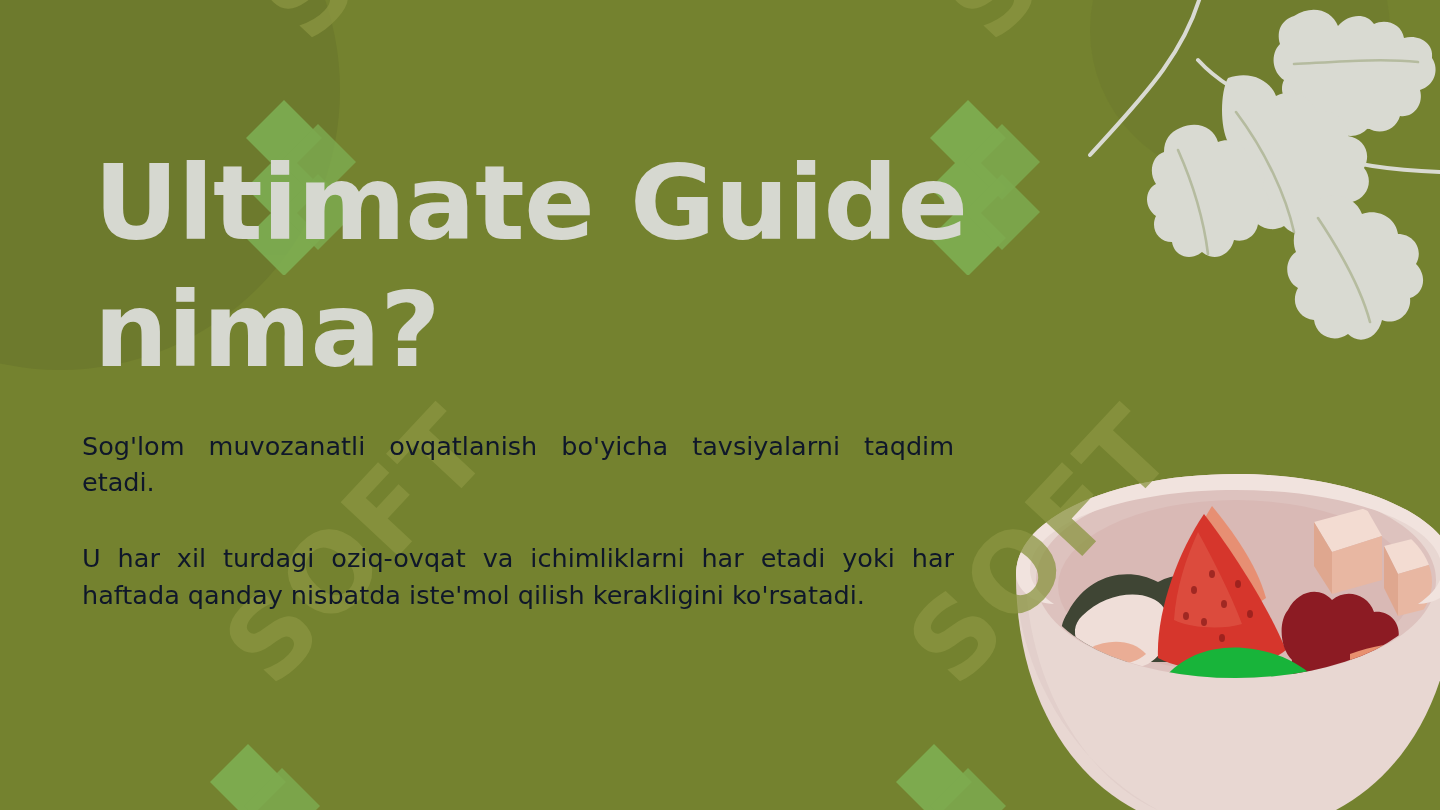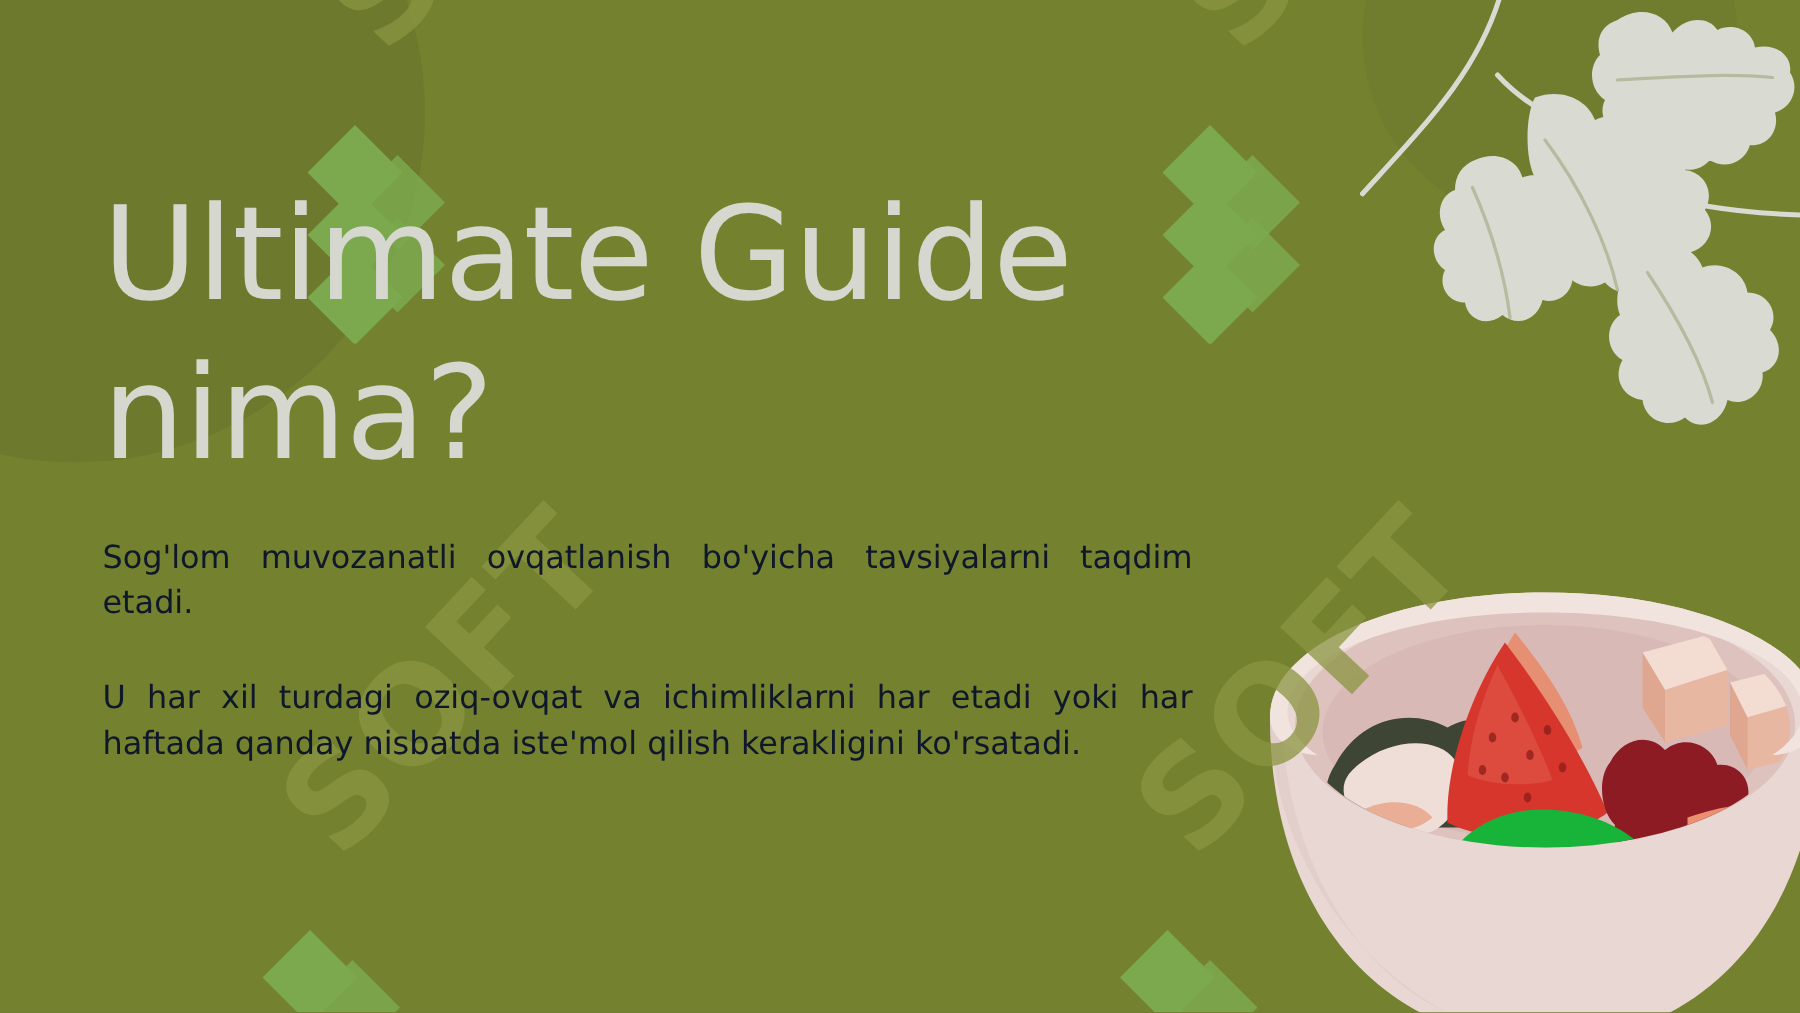--- a/index.html
+++ b/index.html
@@ -99,25 +99,25 @@
     left: 82px;
     top: 0;
     width: 872px;
     height: 810px;
     z-index: 5;
   }
 
   .title {
     position: absolute;
     top: 140px;
-    left: 0;
+    left: 12px;
     width: 900px;
     margin: 0;
     font-family: "DejaVu Sans", sans-serif;
-    font-weight: 400;
+    font-weight: 700;
     font-size: 104px;
     line-height: 1.22;
     color: #d6d8d0;
     letter-spacing: -0.5px;
   }
 
   .body-block {
     position: absolute;
     top: 428px;
     left: 0;

